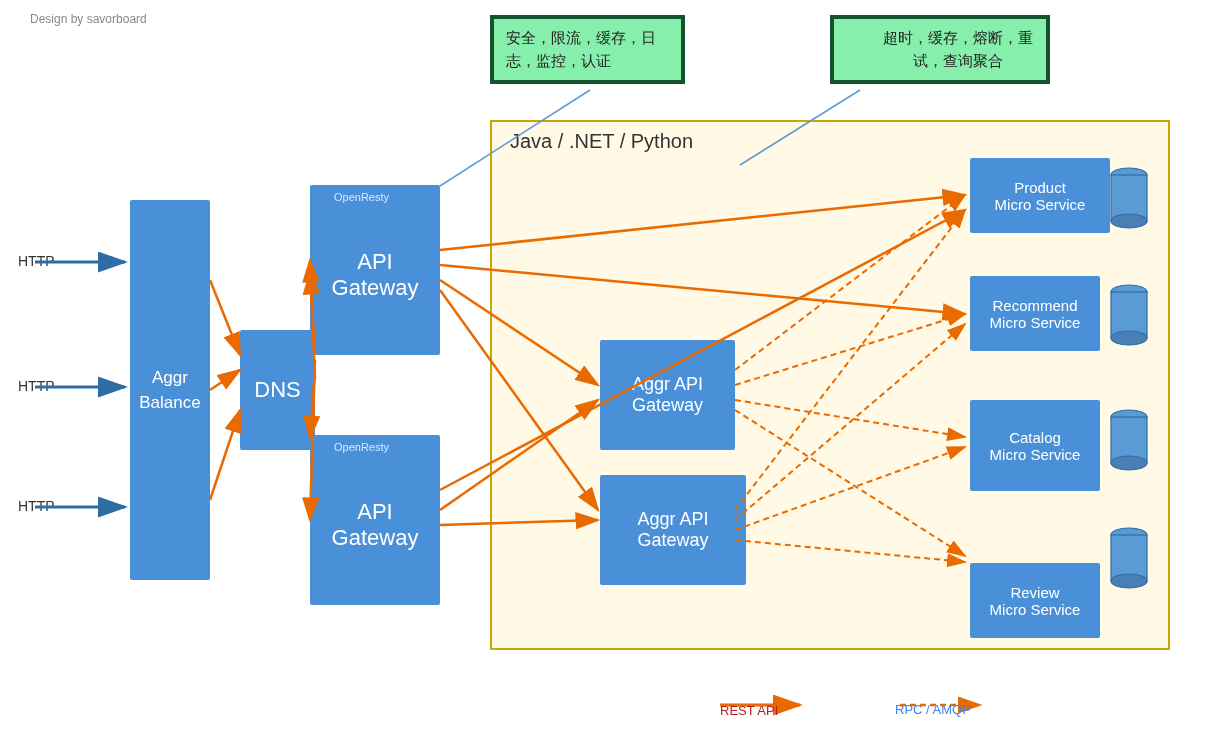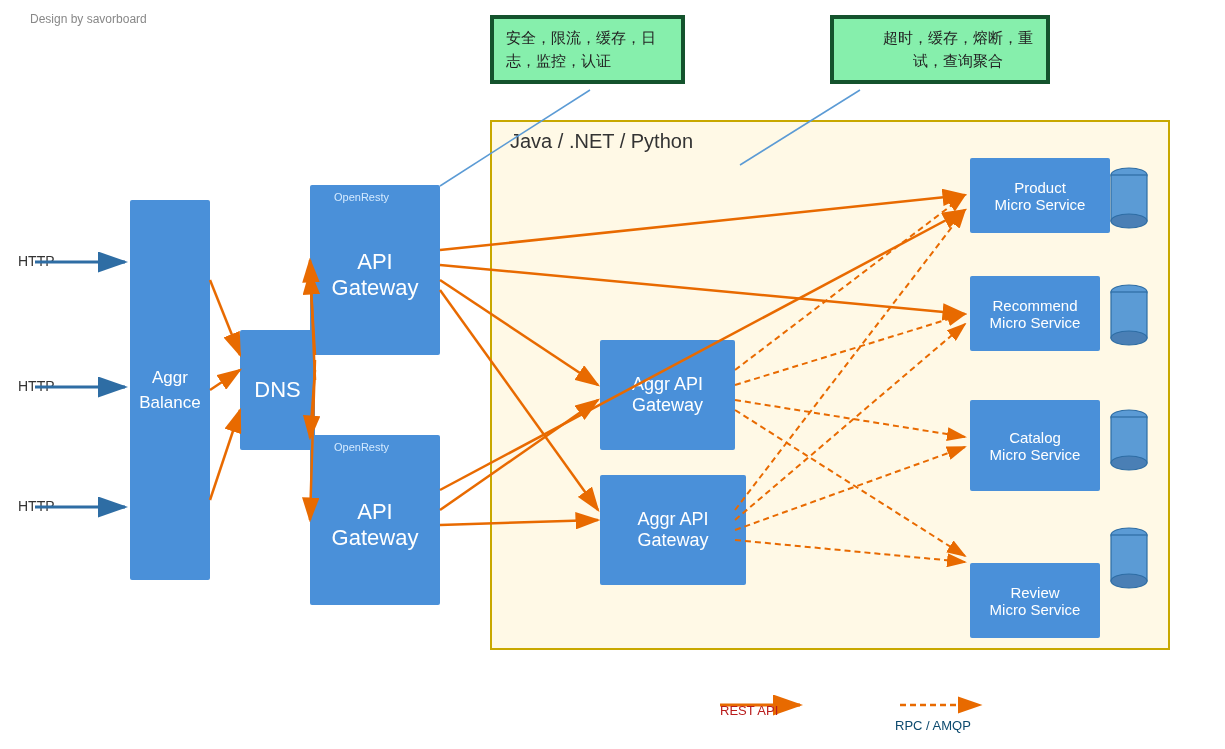--- a/index.html
+++ b/index.html
@@ -321,13 +321,13 @@
   <line x1="590" y1="90" x2="440" y2="186" stroke="#5b9bd5" stroke-width="1.5"></line>
 
   <line x1="860" y1="90" x2="740" y2="165" stroke="#5b9bd5" stroke-width="1.5"></line>
 
   <line x1="720" y1="705" x2="800" y2="705" stroke="#e86a00" stroke-width="3" marker-end="url(#arrow-orange)"></line>
 
   <line x1="900" y1="705" x2="980" y2="705" stroke="#e86a00" stroke-width="2.5" stroke-dasharray="6,4" marker-end="url(#arrow-orange-dot)"></line>
 </svg>
 
 <div style="position:absolute;bottom:31px;left:720px;font-size:13px;color:#b91c1c;">REST API</div>
-<div style="position:absolute;bottom:16px;left:895px;font-size:13px;color:#0c4a6e;">RPC / AMQP</div>
+<div style="position:absolute;bottom:32px;left:895px;font-size:13px;color:#3b82f6;">RPC / AMQP</div>
 
 </body></html>

